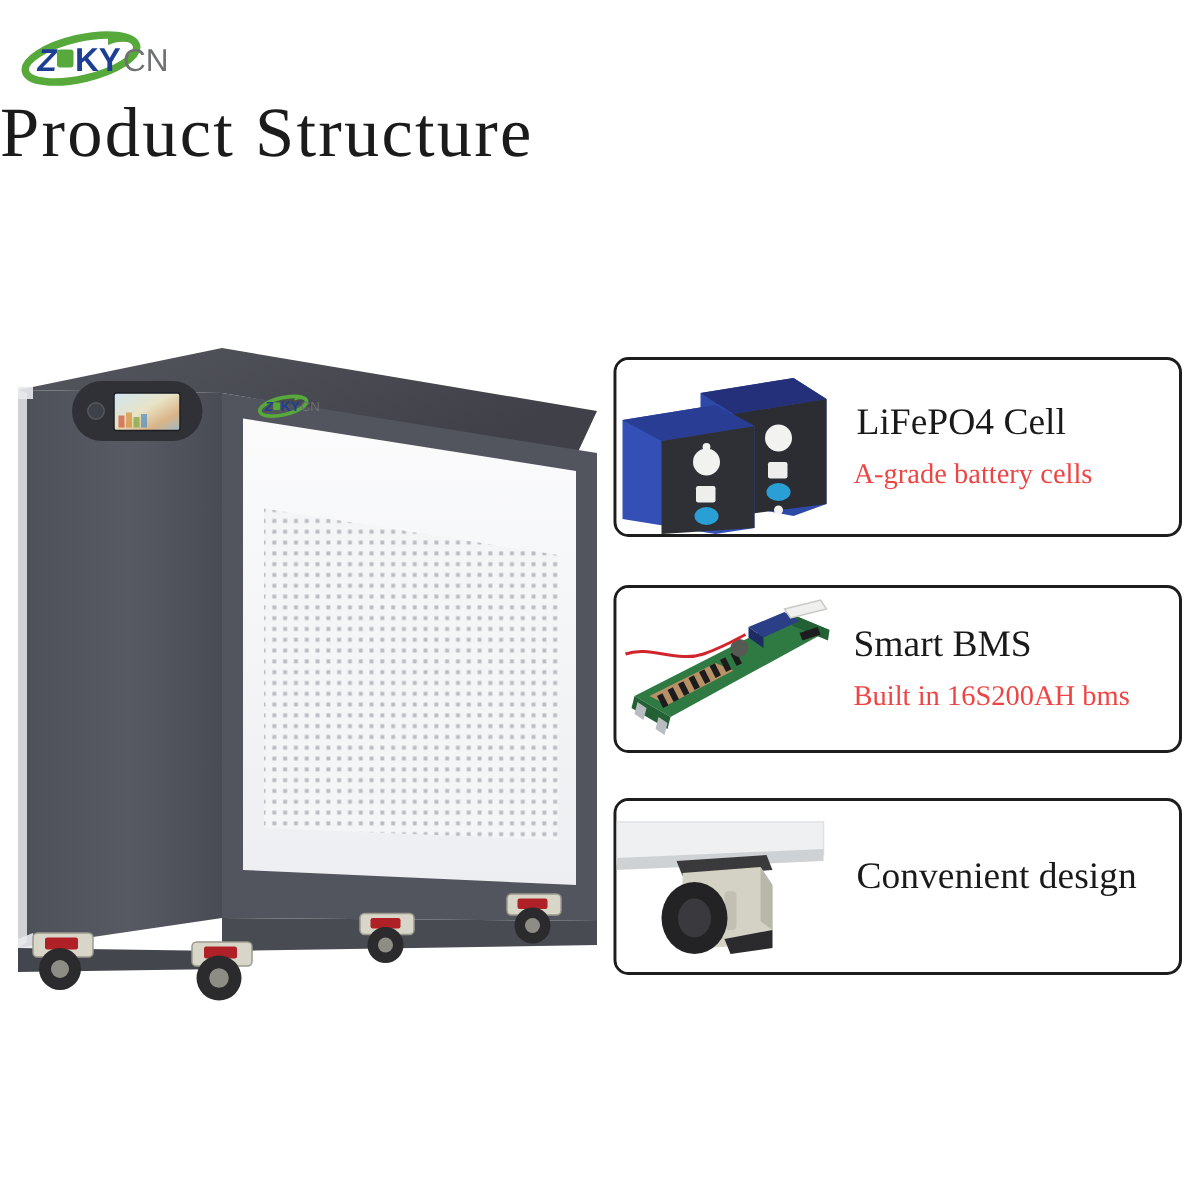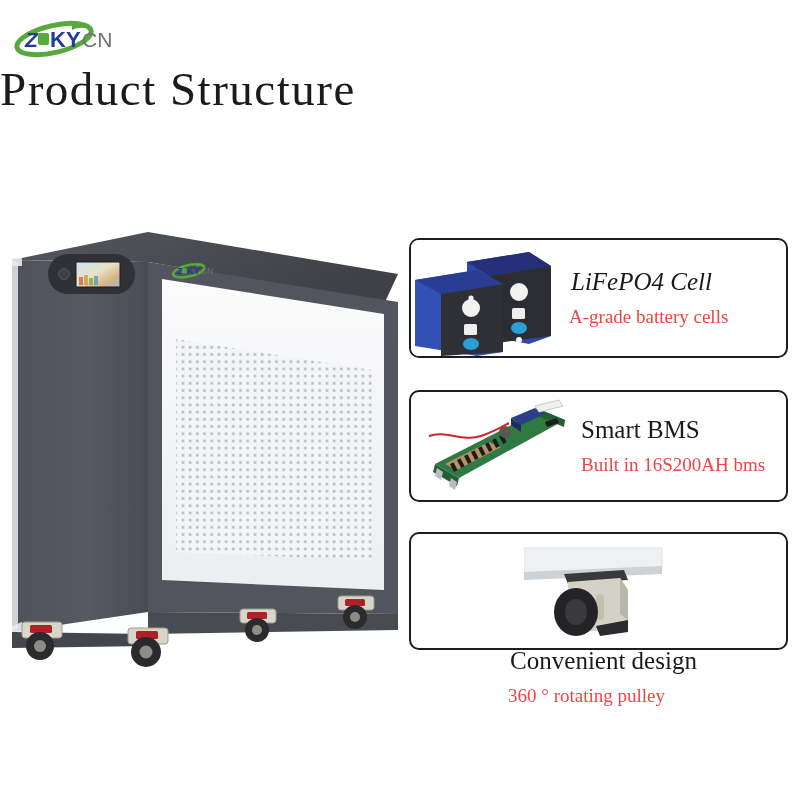--- a/index.html
+++ b/index.html
@@ -54,22 +54,22 @@
     position: absolute;
     box-sizing: border-box;
     border: 2px solid #1d1d1d;
     border-radius: 10px;
     background: #ffffff;
     display: flex;
     align-items: center;
     overflow: visible;
   }
   #feature-card-0 { left: 409px; top: 238px; width: 379px; height: 120px; }
-  #feature-card-1 { left: 409px; top: 390px; width: 379px; height: 112px; padding-left: 12px; }
-  #feature-card-2 { left: 409px; top: 532px; width: 379px; height: 118px; flex-direction: column; }
+  #feature-card-1 { left: 409px; top: 390px; width: 379px; height: 112px; }
+  #feature-card-2 { left: 409px; top: 532px; width: 379px; height: 118px; }
 
   .feature-thumb {
     flex: 0 0 auto;
     width: 150px;
     height: 100%;
     position: relative;
     overflow: hidden;
     border-radius: 8px 0 0 8px;
   }
   .feature-thumb svg { display: block; }
@@ -87,21 +87,21 @@
     line-height: 1.05;
     margin-bottom: 12px;
   }
   .feature-sub {
     font-family: "Liberation Serif", serif;
     font-size: 19px;
     color: #ef4444;
     line-height: 1.05;
   }
   #feature-card-1 .feature-sub { font-weight: 400; }
-  #feature-card-0 .feature-title { margin-left: 2px; font-style: italic; }
+  #feature-card-0 .feature-title { margin-left: 2px; }
   #feature-card-2 .feature-title { margin-left: 2px; }
 </style>
 </head>
 <body>
 
 <div class="brand-logo">
   <svg width="115" height="42" viewBox="0 0 115 42" xmlns="http://www.w3.org/2000/svg">
 
     <ellipse cx="40" cy="21" rx="38" ry="13.5" fill="none" stroke="#56a93a" stroke-width="5" transform="rotate(-13 40 21)"></ellipse>
 
@@ -301,15 +301,14 @@
       <rect x="72" y="60" width="8" height="26" rx="3" fill="#c2c0b2"></rect>
 
       <ellipse cx="52" cy="78" rx="22" ry="24" fill="#232326"></ellipse>
       <ellipse cx="52" cy="78" rx="11" ry="13" fill="#3a3a3e"></ellipse>
 
       <polygon points="72,92 104,86 104,98 76,102" fill="#2b2b2d"></polygon>
     </svg>
   </div>
   <div class="feature-text">
     <div class="feature-title">Convenient design</div>
-    <div class="feature-sub">360 ° rotating pulley</div>
   </div>
 </div>
 
 </body></html>

